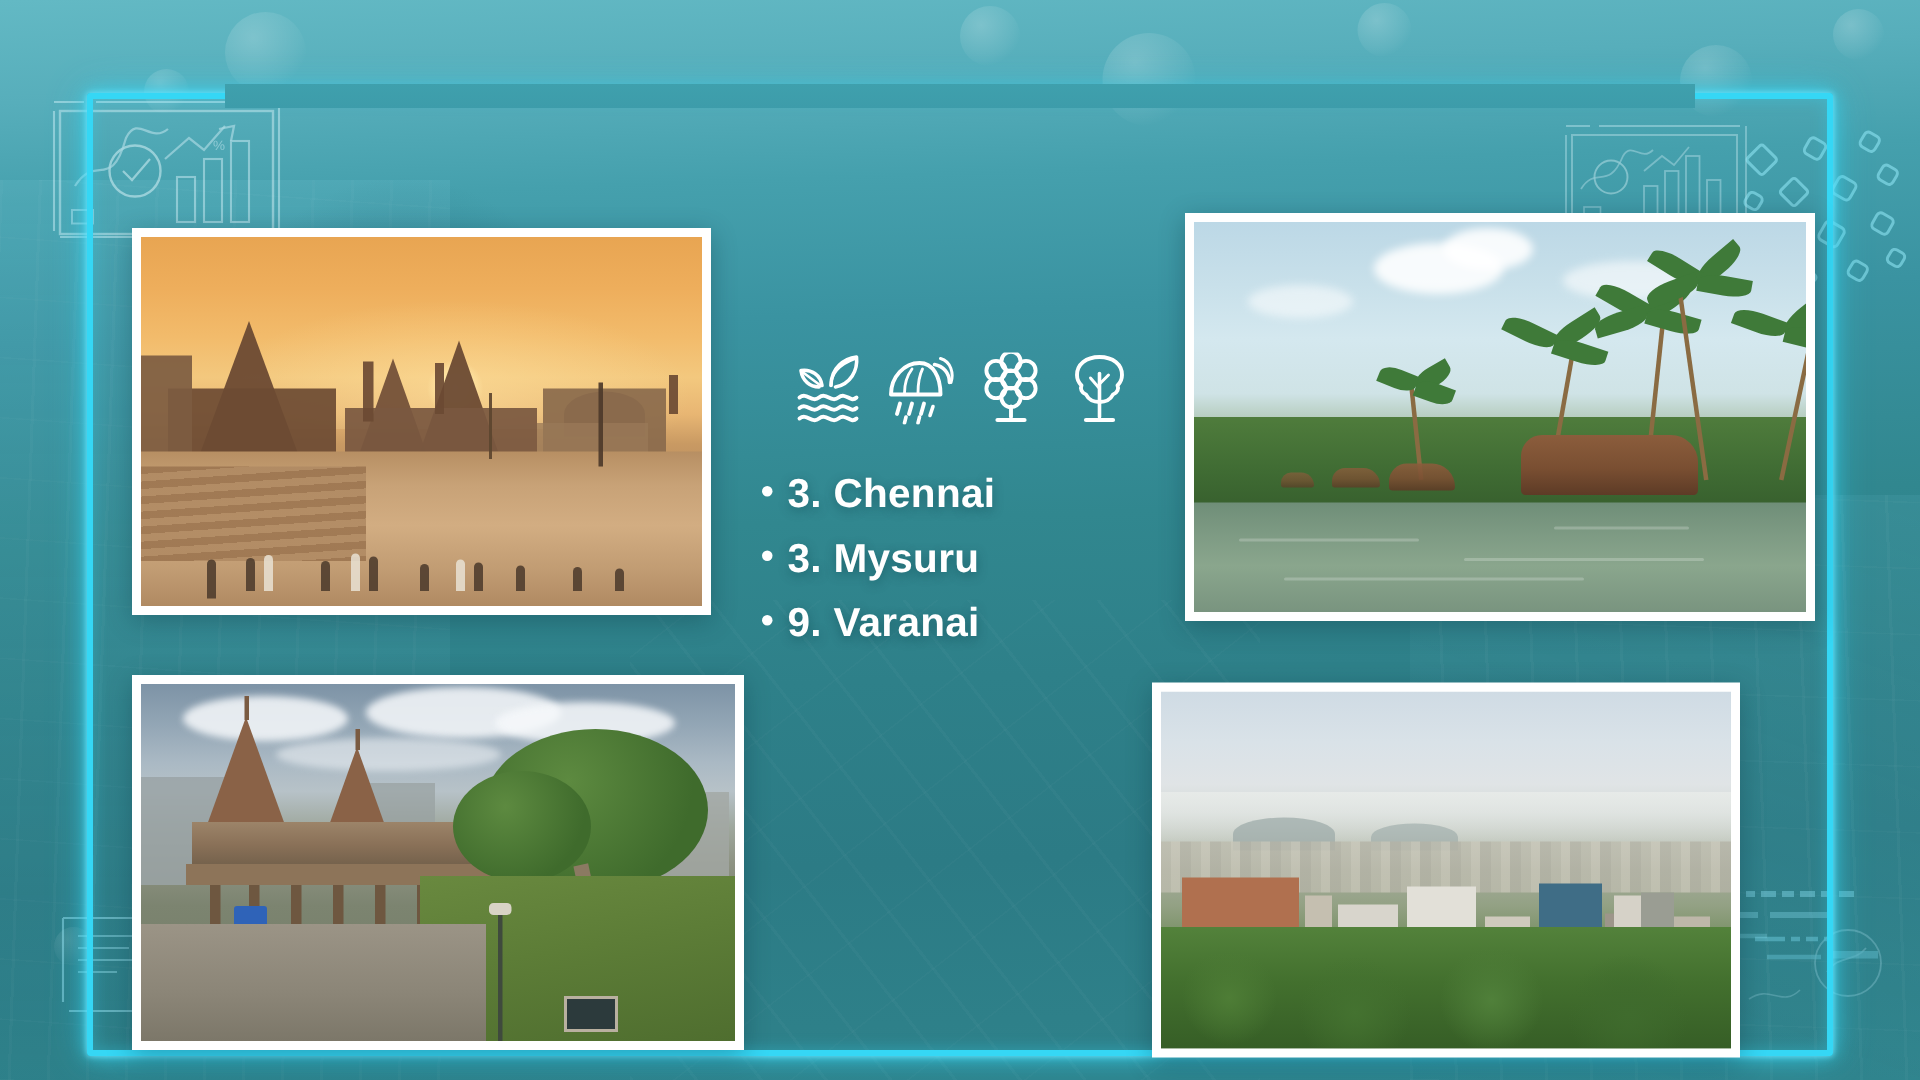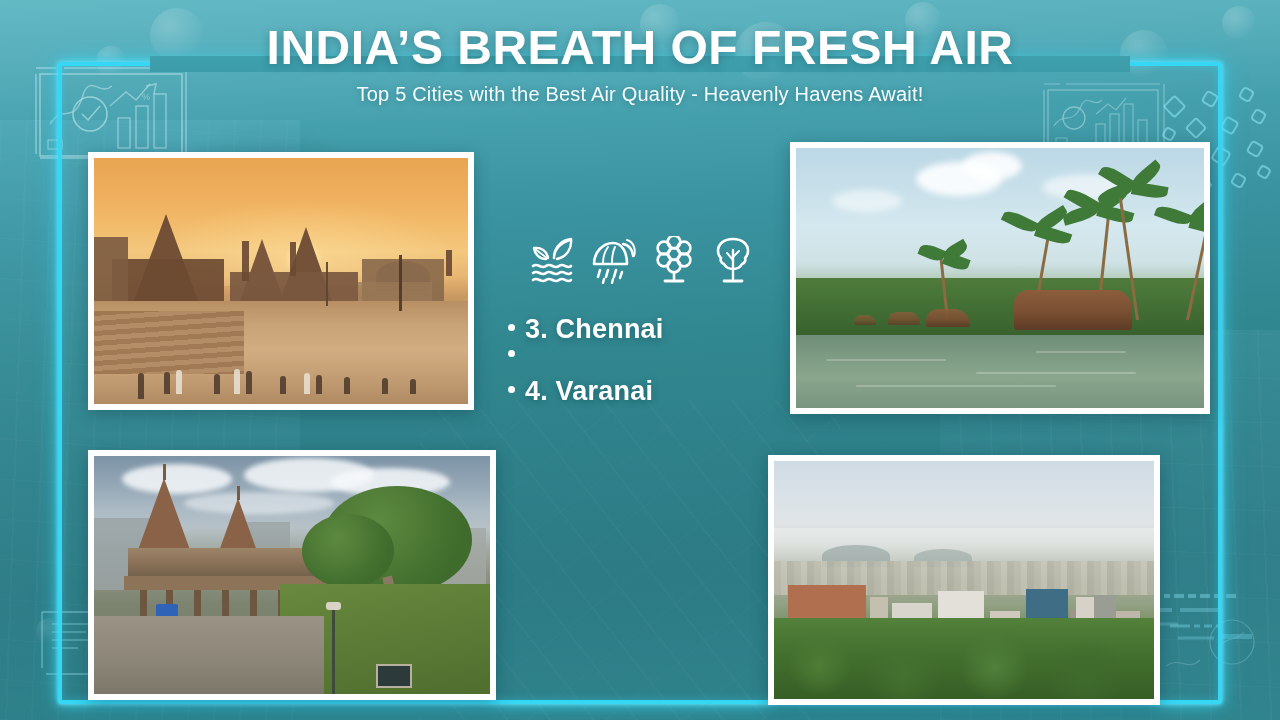--- a/index.html
+++ b/index.html
@@ -452,24 +452,20 @@
     <svg width="128" height="46" viewBox="0 0 128 46" fill="none">
       <path d="M2 8 H10 M14 8 H20 M24 8 H34 M38 8 H44 M48 8 H58 M62 8 H70 M74 8 H84 M88 8 H96 M100 8 H110" stroke="#8fe6f8" stroke-width="4" opacity=".7"></path>
       <path d="M10 22 H46 M54 22 H92" stroke="#8fe6f8" stroke-width="4" opacity=".55"></path>
       <path d="M4 36 H28 M34 36 H52" stroke="#8fe6f8" stroke-width="3" opacity=".45"></path>
     </svg>
   </div>
 
   <div id="neon-frame"></div>
   <div id="neon-frame-mask"></div>
 
-  <div id="header">
-    <h1 id="title">INDIA’S BREATH OF FRESH AIR</h1>
-    <p id="subtitle">Top 5 Cities with the Best Air Quality - Heavenly Havens Await!</p>
-  </div>
 
   <div class="photo-card" id="card-varanasi">
     <div class="photo-inner">
       <div class="scene" id="scene-varanasi">
         <div class="v-sky-haze"></div>
 
         <div class="v-shikhara" style="left:38px;bottom:40%;"></div>
         <div class="v-temple" style="left:18px;bottom:38%;width:112px;height:52px;"></div>
         <div class="v-temple" style="left:0px;bottom:38%;width:34px;height:74px;background:#7d5c41;"></div>
 
@@ -695,22 +691,23 @@
 
     </div>
 
     <ul id="city-list">
       <li>
         <span class="bullet"></span>
         <span>3. Chennai</span>
       </li>
       <li>
         <span class="bullet"></span>
+        <span>3. Mysuru</span>
       </li>
       <li>
         <span class="bullet"></span>
-        <span>4. Varanai</span>
+        <span>9. Varanai</span>
       </li>
     </ul>
 
   </div>
 
 </div>
 
 </body></html>

